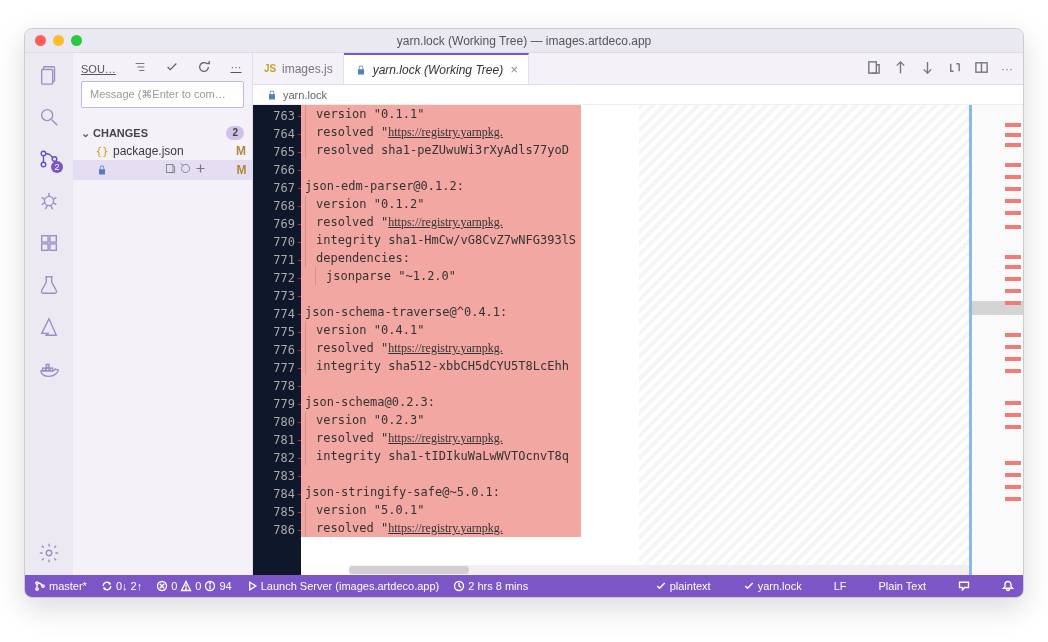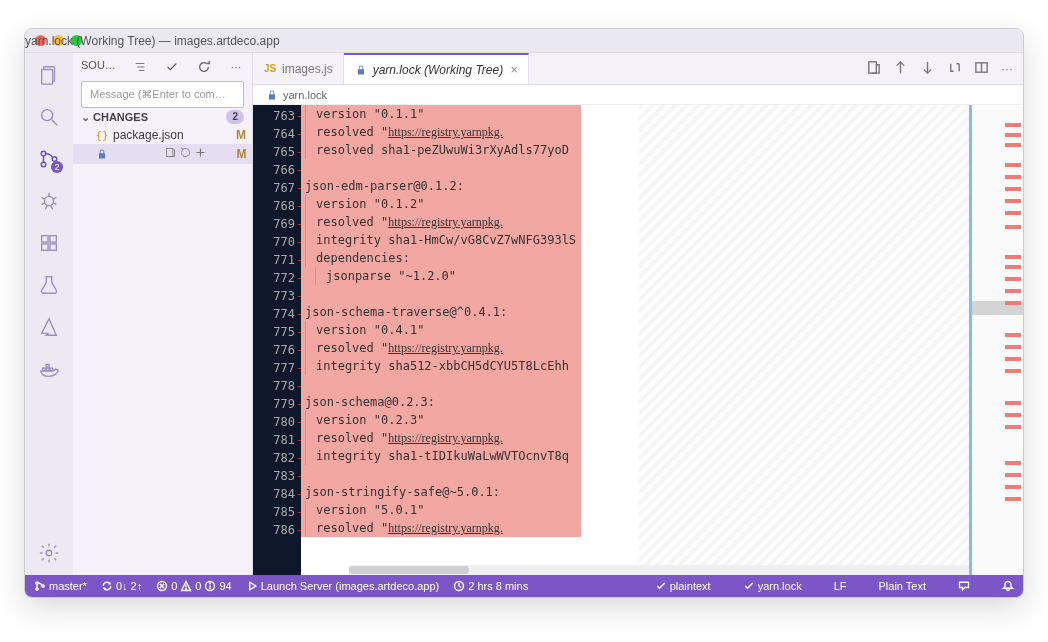--- a/index.html
+++ b/index.html
@@ -2,33 +2,33 @@
 <html><head>
 <meta charset="utf-8">
 <style>
   * { box-sizing: border-box; margin: 0; padding: 0; }
   body { font-family: -apple-system, BlinkMacSystemFont, "Segoe UI", sans-serif; font-size: 12px; width: 1048px; height: 642px; overflow: hidden; background: #fff; }
   .window { width: 1000px; height: 570px; margin: 28px 24px; border: 1px solid #ccc; border-radius: 8px; box-shadow: 0 10px 30px rgba(0,0,0,.15); display: flex; flex-direction: column; overflow: hidden; background: #fff; position: relative; }
   .titlebar { height: 24px; background: #eae8f0; display: flex; align-items: center; position: relative; border-bottom: 1px solid #ddd; }
   .traffic { display: flex; gap: 7px; margin-left: 10px; }
   .dot { width: 11px; height: 11px; border-radius: 50%; }
   .dot.red { background:#ff5f57 } .dot.yellow{background:#febc2e} .dot.green{background:#28c840}
-  .title { position:absolute; left:0;right:0; color:#555; font-size:12px; pointer-events:none;}
+  .title { position:absolute; left:0;right:0; text-align:center; color:#555; font-size:12px; pointer-events:none;}
   .body { flex:1; display:flex; min-height:0;}
   .activity { width:48px; background:#ede9f3; display:flex; flex-direction:column; align-items:center; padding-top:10px; gap:18px; color:#888; }
   .activity .icon { width:24px; height:24px; display:flex; align-items:center; justify-content:center; position:relative; color:#9a8fc4; }
   .activity .icon.active { color:#6a4fbf; }
   .activity .icon svg { width:22px; height:22px; stroke:currentColor; fill:none; stroke-width:1.5; }
   .activity .badge { position:absolute; bottom:-2px; right:-2px; background:#7856c4; color:#fff; font-size:9px; border-radius:8px; min-width:12px; height:12px; line-height:12px; text-align:center; padding:0 2px;}
   .activity .bottom { margin-top:auto; margin-bottom:10px; }
   .sidebar { width:180px; background:#f4f2f8; border-right:1px solid #e0dce8; display:flex; flex-direction:column; }
-  .sb-header{ display:flex; align-items:flex-start; gap:16px; padding:6px 8px; color:#555; font-size:11px;}
+  .sb-header{ display:flex; align-items:flex-end; gap:16px; padding:6px 8px; color:#555; font-size:11px;text-decoration:underline;}
   .sb-header .sbtitle{ flex:1; overflow:hidden; text-overflow:ellipsis; white-space:nowrap;}
   .sb-header .hicon{ width:16px;height:16px; display:inline-flex;align-items:center;justify-content:center; color:#666;}
-  .message-box{ margin:0 8px 0 8px; background:#fff; border:1px solid #c5b5e8; color:#999; padding:6px 8px; font-size:11px; border-radius:2px; overflow:hidden; text-overflow:ellipsis; white-space:nowrap;}
+  .message-box{ margin:0 8px 16px 8px; background:#fff; border:1px solid #c5b5e8; color:#999; padding:6px 8px; font-size:11px; border-radius:2px; overflow:hidden; text-overflow:ellipsis; white-space:nowrap;}
   .section-head{ display:flex; align-items:center; gap:2px; padding:2px 8px; font-size:11px; color:#444; font-weight:600;}
   .chev{ width:10px; display:inline-block; color:#666;}
   .count-badge{ margin-left:auto; background:#d0c2ec; color:#443; border-radius:10px; font-size:10px; padding:0 6px; line-height:14px;}
   .file-row{ display:flex; align-items:center; gap:4px; padding:2px 4px 2px 22px; font-size:12px; color:#3a3a3a;}
   .file-row .lbl{ flex:1; overflow:hidden; text-overflow:ellipsis; white-space:nowrap;}
   .file-row .act-icons{ display:flex; gap:2px; color:#777; visibility:hidden;}
   .file-row.active .act-icons{ visibility:visible;}
   .file-row.active{ background:#e5ddf2;gap:28px; }
   .file-row .status{ color:#b0883a; font-weight:600; width:14px; text-align:center;}
   .ficon{ width:14px; height:14px; display:inline-flex; align-items:center; justify-content:center;}

